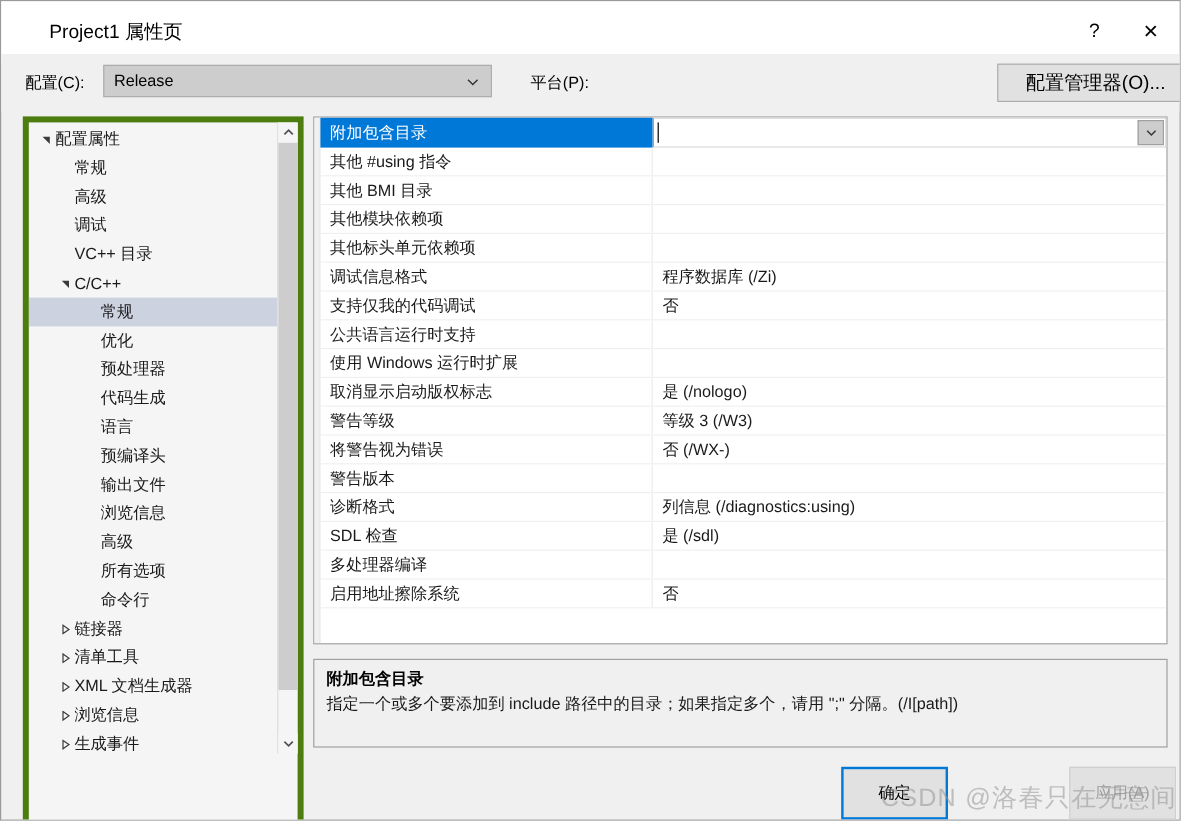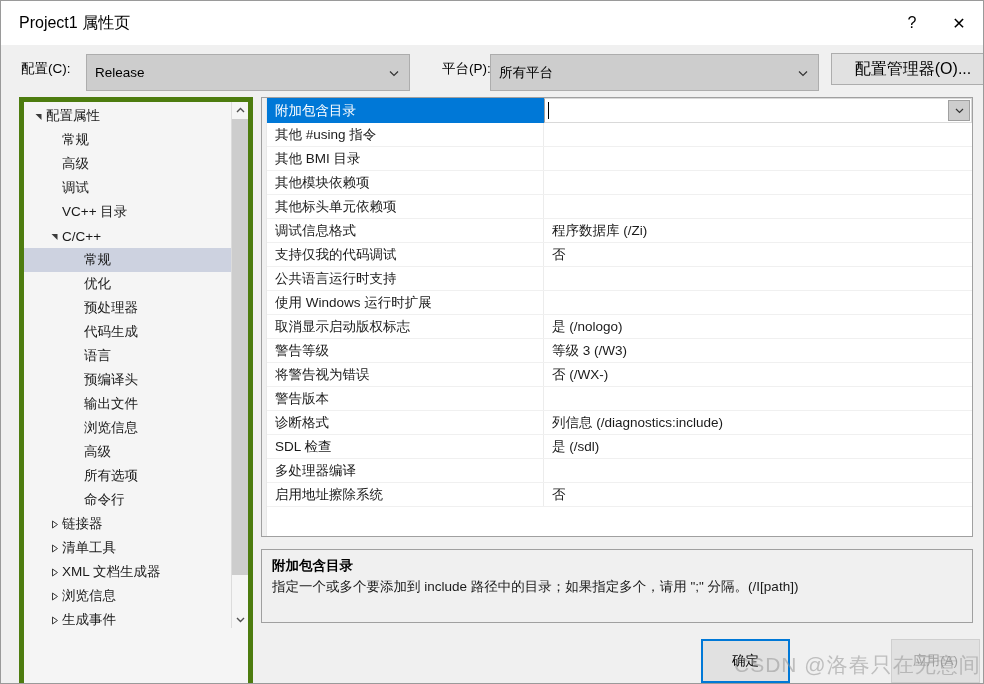--- a/index.html
+++ b/index.html
@@ -21,24 +21,25 @@
     position: absolute;
     left: 0; top: 0;
     width: 984px; height: 684px;
     background: #f0f0f0;
     border: 1px solid #9a9a9a;
     overflow: hidden;
   }
   #titlebar {
     position: absolute;
     left: 0; top: 0;
-    width: 982px; height: 44px;
+    width: 982px; height: 52px;
     background: #ffffff;
     display: flex;
     align-items: center;
+    padding-left: 22px;
   }
   #title-text {
     margin-left: 18px;
     font-size: 16px;
     color: #000;
     white-space: nowrap;
   }
   #titlebar-buttons {
     margin-left: auto;
     display: flex;
@@ -68,21 +69,21 @@
     font-size: 13.5px;
     color: #000;
     white-space: nowrap;
   }
   #config-label { left: 20px; }
   #platform-label { left: 441px; }
 
   .combo {
     position: absolute;
     top: 9px;
-    height: 37px;
+    height: 27px;
     background: #cdcdcd;
     border: 1px solid #adadad;
     display: flex;
     align-items: center;
     padding-left: 8px;
     font-size: 13.5px;
     cursor: default;
   }
   #config-combo { left: 85px; width: 324px; }
   #platform-combo { left: 489px; width: 329px; }
@@ -350,28 +351,20 @@
     <div class="combo" id="config-combo">
       <span>Release</span>
       <span class="combo-arrow">
         <svg width="12" height="12" viewBox="0 0 12 12">
             <path d="M2 4.5 L6 8.5 L10 4.5" fill="none" stroke="#333" stroke-width="1.2"></path>
           </svg>
       </span>
     </div>
 
     <div class="cfg-label" id="platform-label">平台(P):</div>
-    <div class="combo" id="platform-combo">
-      <span>所有平台</span>
-      <span class="combo-arrow">
-        <svg width="12" height="12" viewBox="0 0 12 12">
-            <path d="M2 4.5 L6 8.5 L10 4.5" fill="none" stroke="#333" stroke-width="1.2"></path>
-          </svg>
-      </span>
-    </div>
   </div>
 
   <div id="config-manager-btn">配置管理器(O)...</div>
 
   <div id="tree-panel">
     <div id="tree-list">
         <div class="tree-item lvl0">
           <span class="tree-exp">
             <svg width="9" height="9" viewBox="0 0 9 9">
               <path d="M1.5 2 L7.5 2 L7.5 8 Z" fill="#3b3b3b"></path>
@@ -560,21 +553,21 @@
         <div class="prop-row">
           <div class="prop-name">将警告视为错误</div>
           <div class="prop-value">否 (/WX-)</div>
         </div>
         <div class="prop-row">
           <div class="prop-name">警告版本</div>
           <div class="prop-value"></div>
         </div>
         <div class="prop-row">
           <div class="prop-name">诊断格式</div>
-          <div class="prop-value">列信息 (/diagnostics:include)</div>
+          <div class="prop-value">列信息 (/diagnostics:using)</div>
         </div>
         <div class="prop-row">
           <div class="prop-name">SDL 检查</div>
           <div class="prop-value bold">是 (/sdl)</div>
         </div>
         <div class="prop-row">
           <div class="prop-name">多处理器编译</div>
           <div class="prop-value"></div>
         </div>
         <div class="prop-row">

